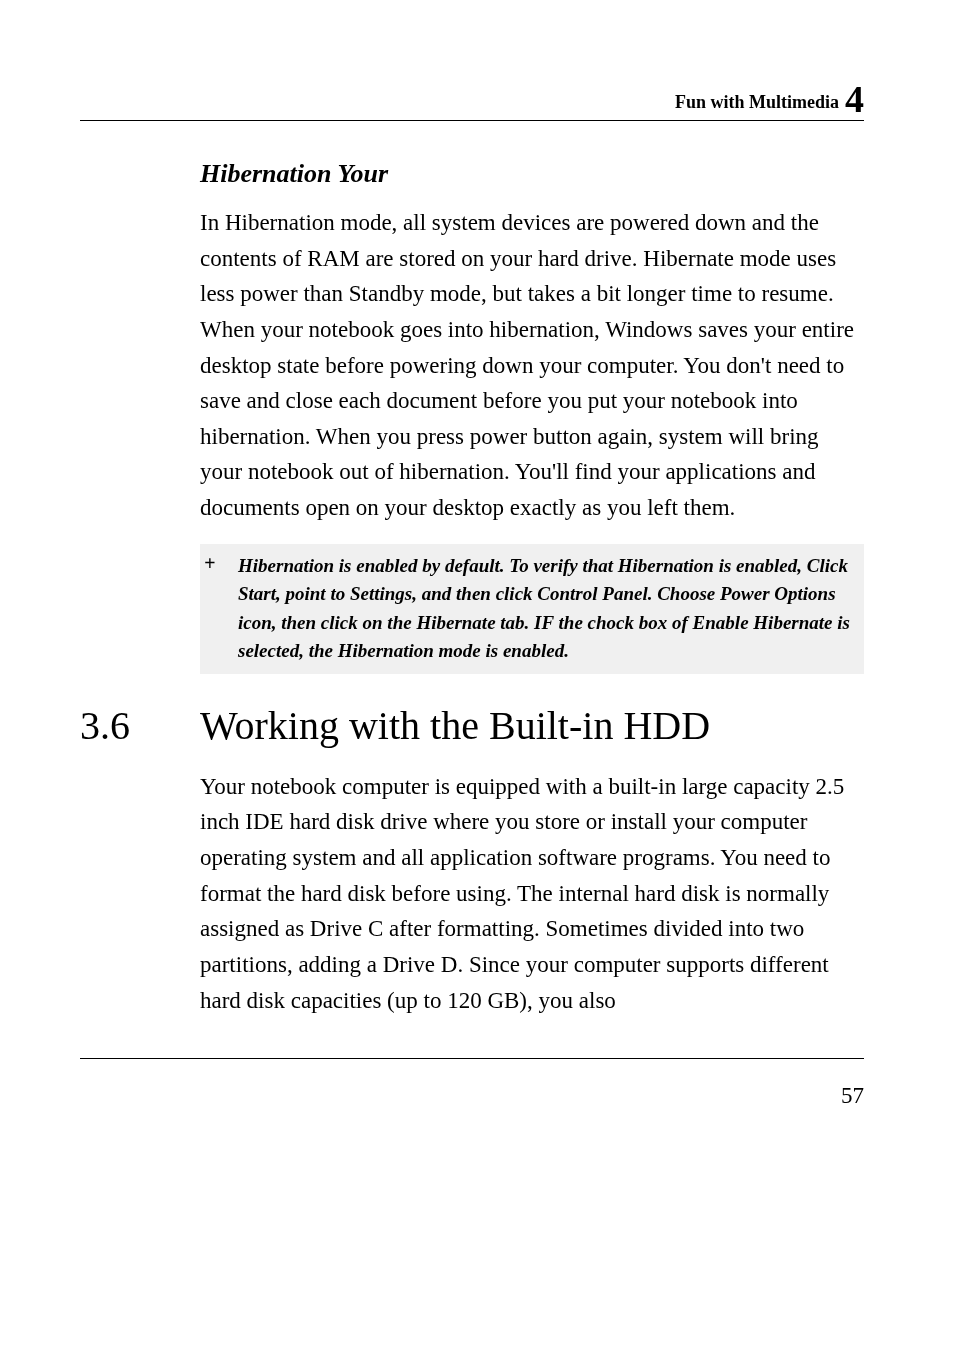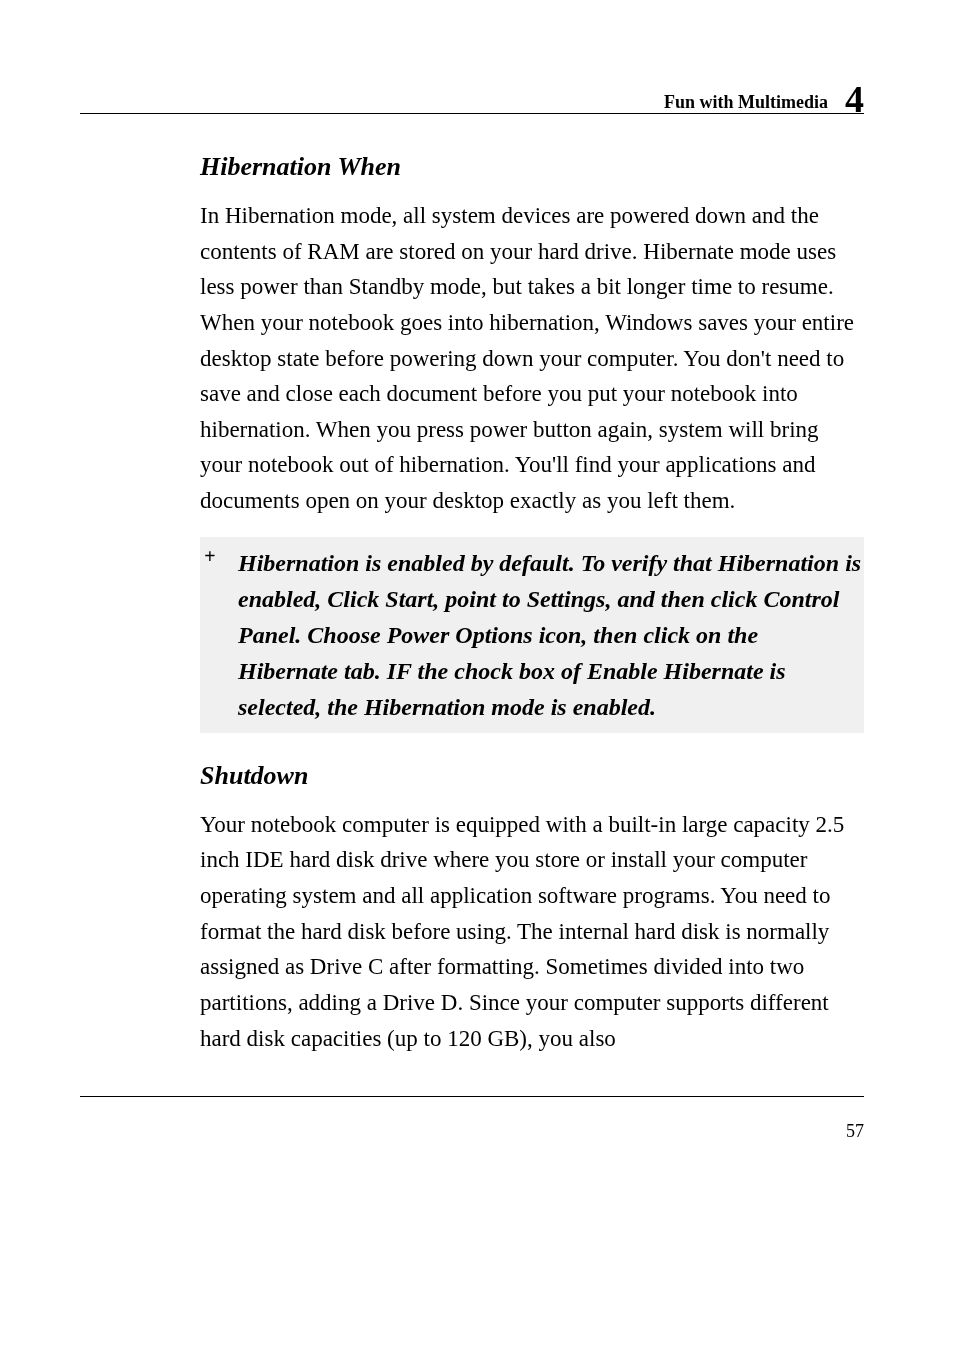--- a/index.html
+++ b/index.html
@@ -12,23 +12,22 @@
     }
     .page {
       padding: 80px 90px 60px 80px;
       box-sizing: border-box;
     }
     .header-line {
       display: flex;
       justify-content: flex-end;
       align-items: baseline;
       border-bottom: 1.5px solid #000;
-      padding-bottom: 0;
+      padding-bottom: 7px;
       margin-bottom: 38px;
-      gap: 11px;
     }
     .header-text {
       font-size: 18px;
       font-weight: bold;
     }
     .header-num {
       font-size: 38px;
       font-weight: bold;
       margin-left: 6px;
       line-height: 0.8;
@@ -64,21 +63,21 @@
     .note-marker {
       font-size: 20px;
       font-weight: bold;
       font-style: italic;
       width: 34px;
       flex-shrink: 0;
       text-align: left;
       padding-left: 2px;
     }
     .note-text {
-      font-size: 24px;
+      font-size: 19px;
       font-weight: bold;
       font-style: italic;
       line-height: 1.5;
       flex: 1;
     }
     .section-row {
       display: flex;
       align-items: baseline;
       margin-top: 24px;
       margin-bottom: 20px;
@@ -89,49 +88,52 @@
       flex-shrink: 0;
     }
     .section-title {
       font-size: 40px;
     }
     .footer-line {
       border-top: 1.5px solid #000;
       margin-top: 40px;
       padding-top: 24px;
       text-align: right;
-      font-size: 18px;
+      font-size: 23px;
     }
   </style>
 </head>
 <body>
 
 <div class="page">
 
   <div class="header-line">
     <span class="header-text">Fun with Multimedia</span>
     <span class="header-num">4</span>
   </div>
 
   <div class="content-indent">
-    <div class="subheading">Hibernation When</div>
+    <div class="subheading">Hibernation Your</div>
     <div class="para">In Hibernation mode, all system devices are powered down and the contents of RAM are stored on your hard drive. Hibernate mode uses less power than Standby mode, but takes a bit longer time to resume. When your notebook goes into hibernation, Windows saves your entire desktop state before powering down your computer. You don't need to save and close each document before you put your notebook into hibernation. When you press power button again, system will bring your notebook out of hibernation. You'll find your applications and documents open on your desktop exactly as you left them.</div>
 
     <div class="note-box">
       <div class="note-row">
         <div class="note-marker">+</div>
         <div class="note-text">
           <span>Hibernation is enabled by default. To verify that Hibernation is enabled, Click Start, point to </span><span>Settings,</span><span> and then click </span><span>Control Panel.</span><span> Choose </span><span>Power Options</span><span> icon, then click on the </span><span>Hibernate tab.</span><span> IF the chock box of Enable Hibernate is selected, the Hibernation mode is enabled.</span>
         </div>
       </div>
     </div>
 
-    <div class="subheading">Shutdown</div>
   </div>
 
+  <div class="section-row">
+    <div class="section-num">3.6</div>
+    <div class="section-title">Working with the Built-in HDD</div>
+  </div>
 
   <div class="content-indent">
     <div class="para">Your notebook computer is equipped with a built-in large capacity 2.5 inch IDE hard disk drive where you store or install your computer operating system and all application software programs. You need to format the hard disk before using. The internal hard disk is normally assigned as Drive C after formatting. Sometimes divided into two partitions, adding a Drive D. Since your computer supports different hard disk capacities (up to 120 GB), you also</div>
   </div>
 
   <div class="footer-line">
     <span>57</span>
   </div>
 
 </div>

